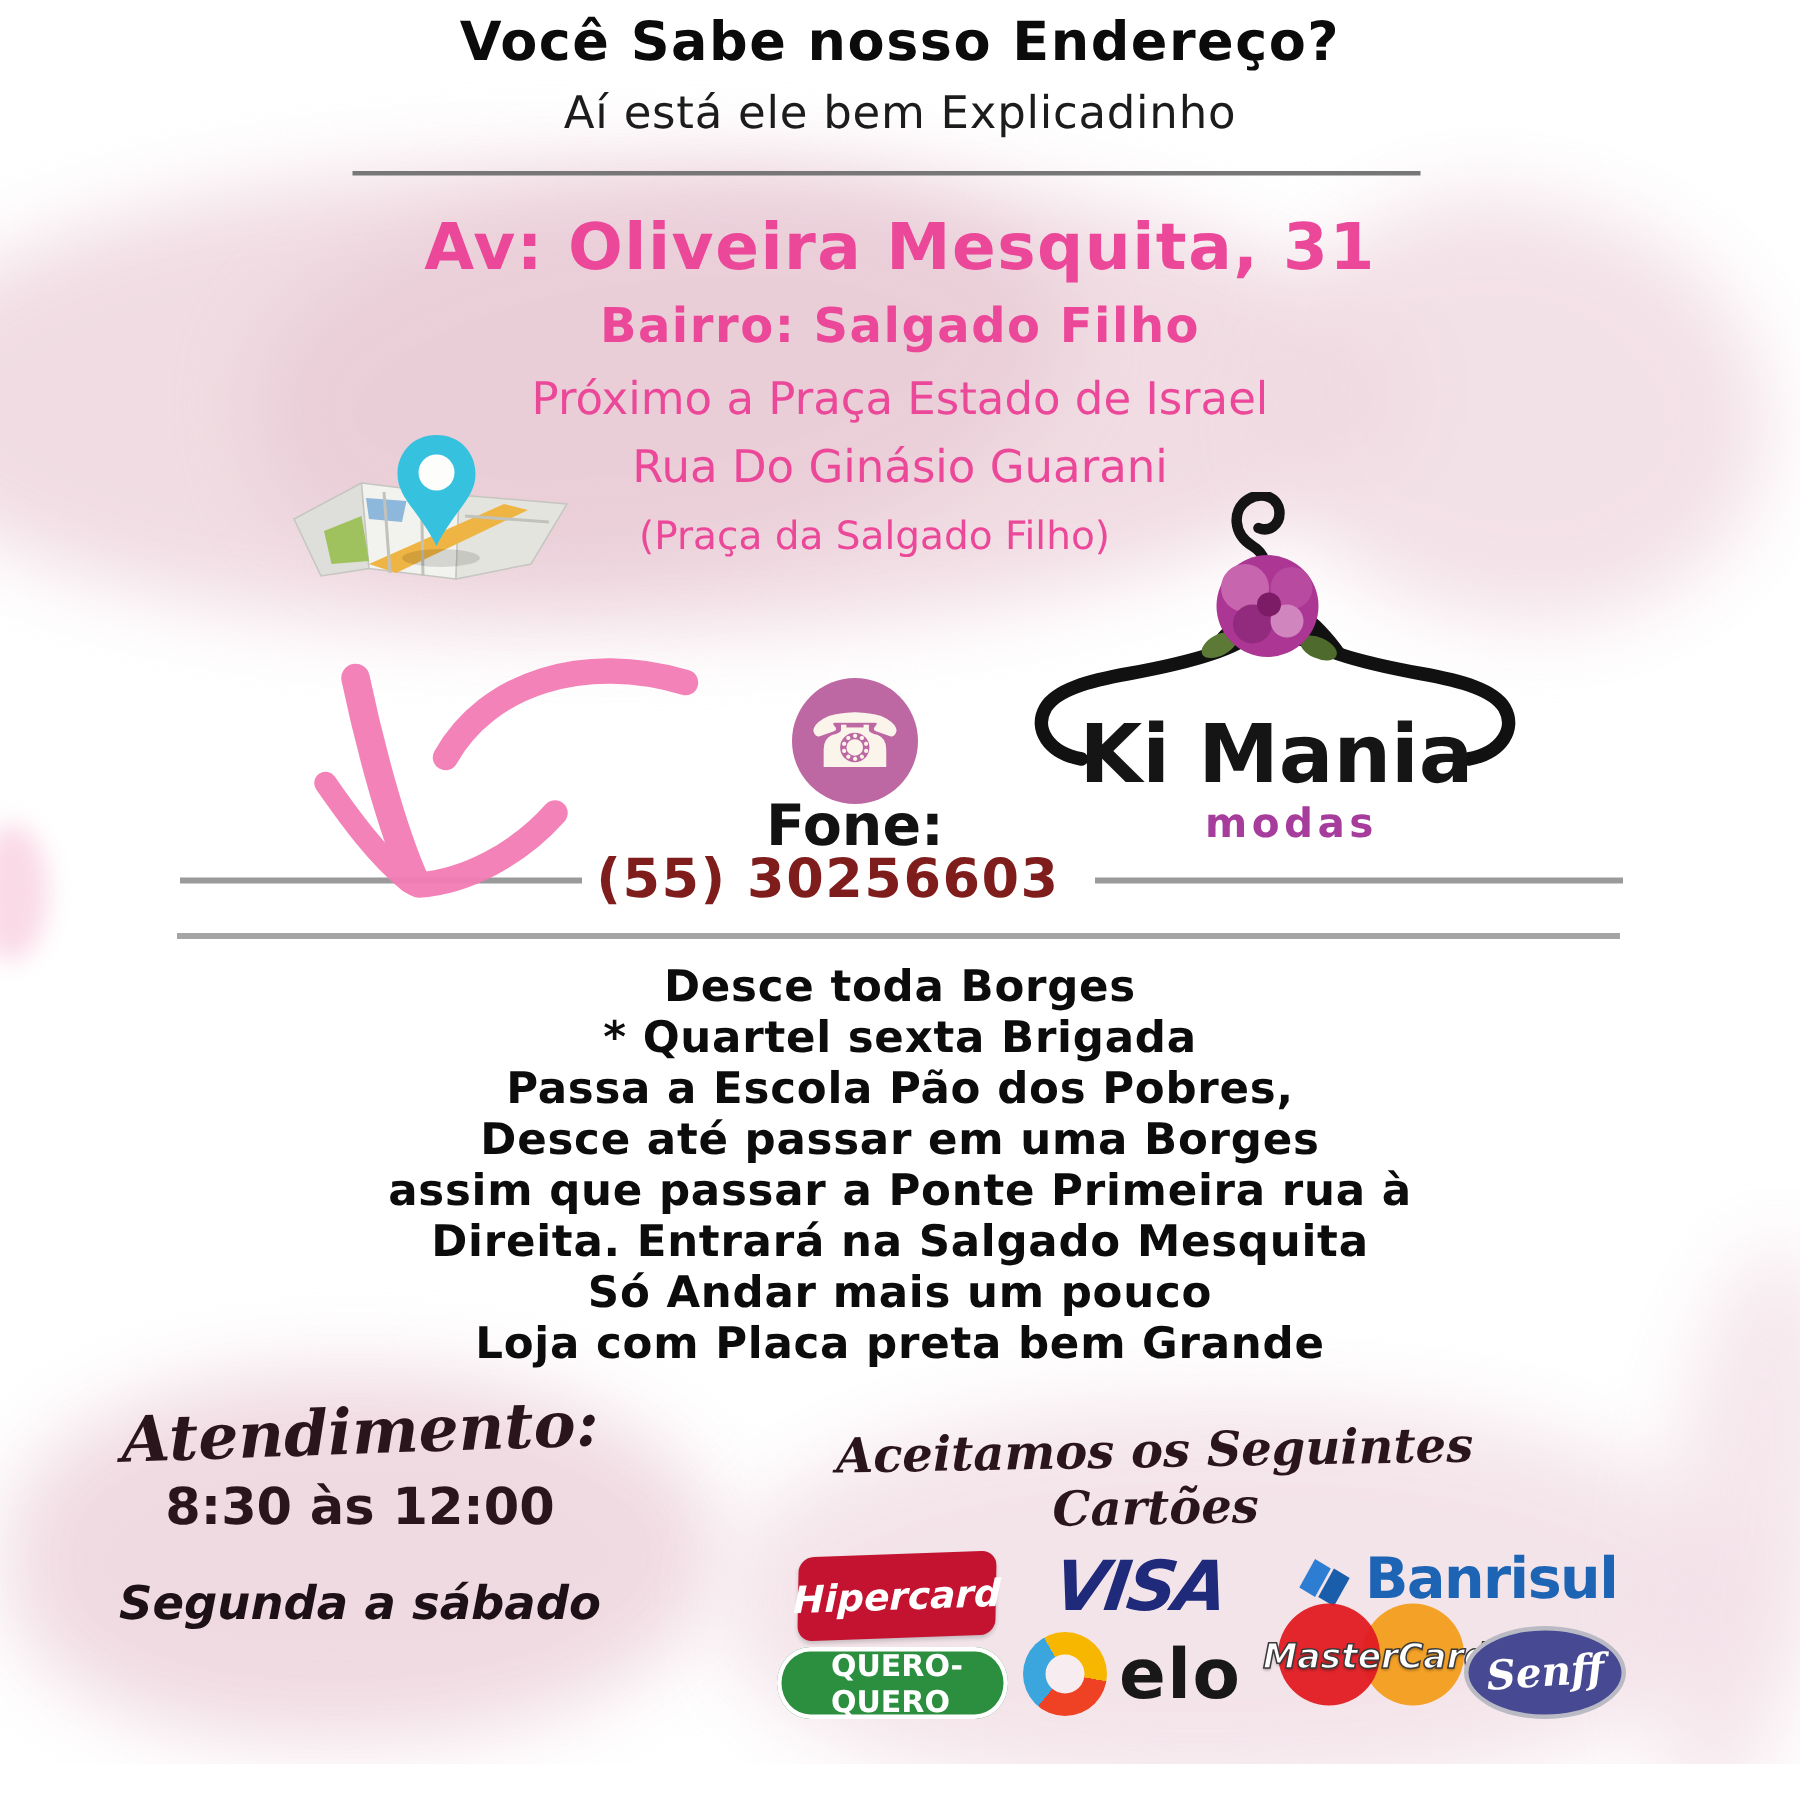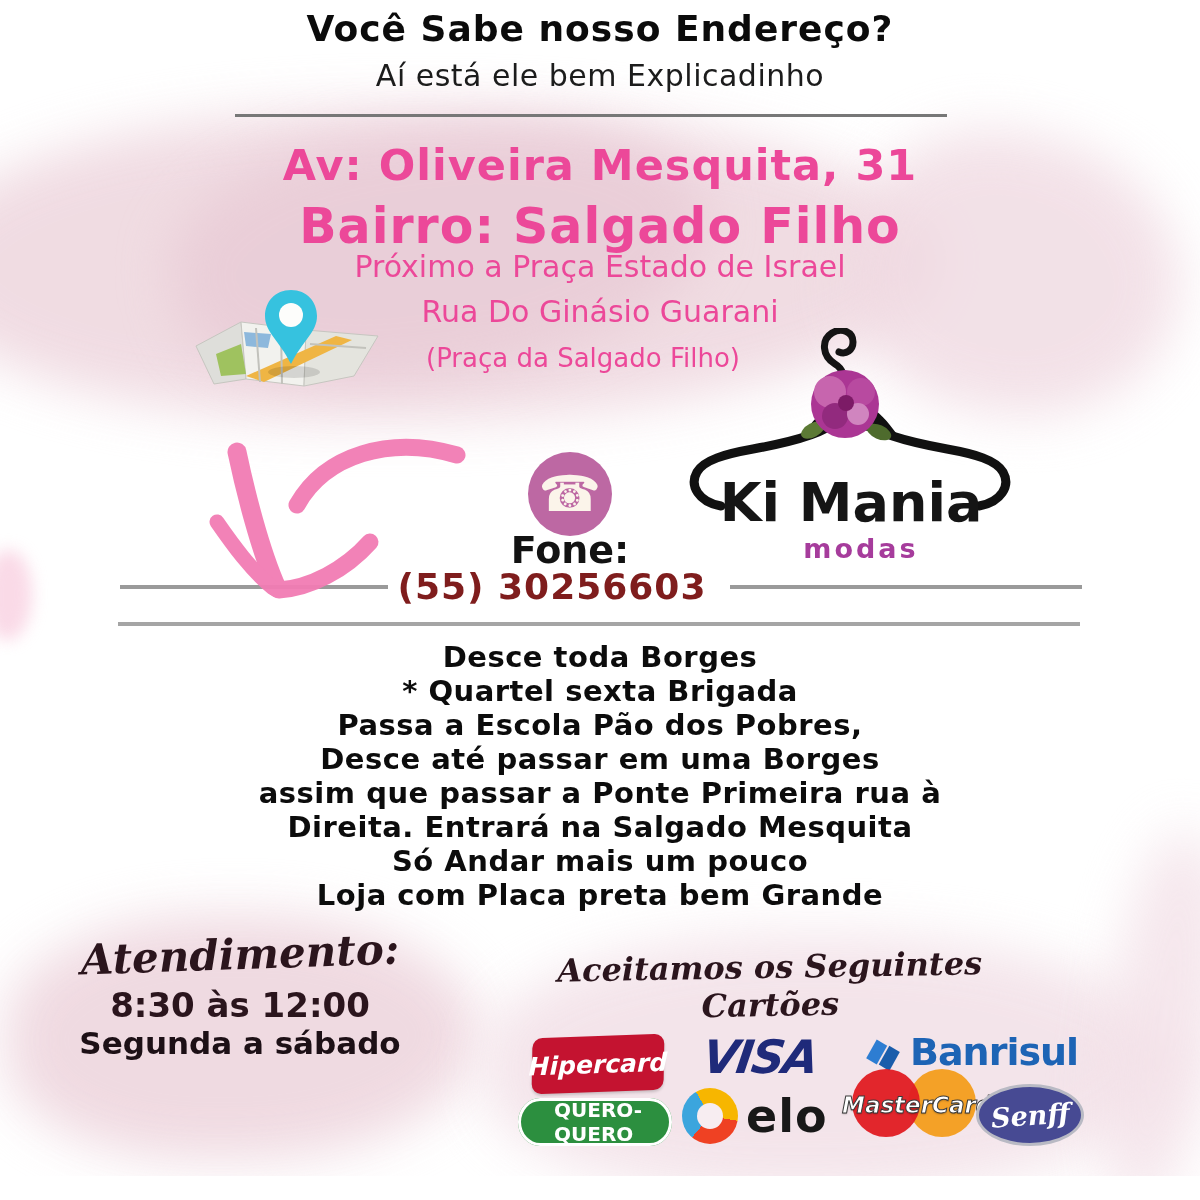--- a/index.html
+++ b/index.html
@@ -21,21 +21,21 @@
   .subtitle{left:0;top:58px;width:100%;text-align:center;font-size:30px;font-weight:normal;
             color:#1c1c1c;letter-spacing:.5px;z-index:2;}
   .divider{height:3px;background:#777;z-index:1;}
   .divider-top{left:235px;top:114px;width:712px;}
   .seg-left{left:120px;top:585px;width:268px;height:4px;background:#9a9a9a;z-index:1;}
   .seg-right{left:730px;top:585px;width:352px;height:4px;background:#9a9a9a;z-index:1;}
   .line-full{left:118px;top:622px;width:962px;height:4px;background:#a5a5a5;z-index:1;}
   
   .addr{left:0;width:100%;text-align:center;color:#ec4899;z-index:2;}
   .addr1{top:140px;font-size:43px;font-weight:bold;letter-spacing:1px;}
-  .addr2{top:198px;font-size:49px;font-weight:bold;letter-spacing:1px;}
+  .addr2{top:198px;font-size:32px;font-weight:bold;letter-spacing:1px;}
   .addr3{top:249px;font-size:30px;}
   .addr4{top:294px;font-size:30px;}
   .addr5{top:343px;font-size:26px;left:-17px;}
   
   .map-icon{left:186px;top:284px;width:200px;height:115px;z-index:2;}
   .logo{left:685px;top:328px;width:330px;height:240px;z-index:2;}
   .logo text{font-family:"DejaVu Sans",sans-serif;}
   .arrow{left:185px;top:430px;width:290px;height:195px;z-index:3;}
   
   .phone-badge{left:528px;top:452px;width:84px;height:84px;border-radius:50%;background:#bd68a3;
@@ -44,21 +44,21 @@
   .fone-label{left:430px;top:528px;width:280px;text-align:center;font-size:38px;font-weight:bold;color:#121212;z-index:2;}
   .fone-number{left:302px;top:566px;width:500px;text-align:center;font-size:36px;font-weight:bold;color:#7f1d1d;z-index:2;letter-spacing:1px;}
   
   .directions{left:0;top:640px;width:100%;text-align:center;z-index:2;}
   .directions div{font-size:29px;font-weight:bold;line-height:34px;color:#0c0c0c;letter-spacing:.5px;}
   
   .hours{left:20px;top:930px;width:440px;text-align:center;color:#2b151d;z-index:2;}
   .hours-title{font-family:"DejaVu Serif",serif;font-style:italic;font-weight:bold;font-size:42px;transform:rotate(-2deg);}
   .hours-morning{margin-top:6px;font-size:34px;font-weight:bold;}
   .hours-afternoon{margin-top:2px;font-size:34px;font-weight:bold;}
-  .hours-days{font-size:31px;font-weight:bold;color:#1d1016;}
+  .hours-days{margin-top:26px;font-size:31px;font-weight:bold;color:#1d1016;font-style:italic;}
   
   .cards-title{left:540px;top:948px;width:460px;text-align:center;z-index:2;color:#2b151d;
                font-family:"DejaVu Serif",serif;font-style:italic;font-weight:bold;font-size:32px;transform:rotate(-1deg);}
   .hipercard{left:532px;top:1036px;width:132px;height:56px;background:#c41330;border-radius:10px;
              transform:rotate(-2deg) skewX(-3deg);display:flex;align-items:center;justify-content:center;z-index:2;
              box-shadow:0 2px 3px rgba(0,0,0,.18);}
   .hipercard span{color:#fff;font-style:italic;font-weight:bold;font-size:25px;}
   .visa{left:690px;top:1030px;width:140px;text-align:center;font-size:46px;font-weight:bold;font-style:italic;
         color:#1f2a7a;transform:skewX(-8deg);letter-spacing:-2px;z-index:2;}
   .banrisul{left:862px;top:1030px;display:flex;align-items:center;gap:6px;z-index:2;}

